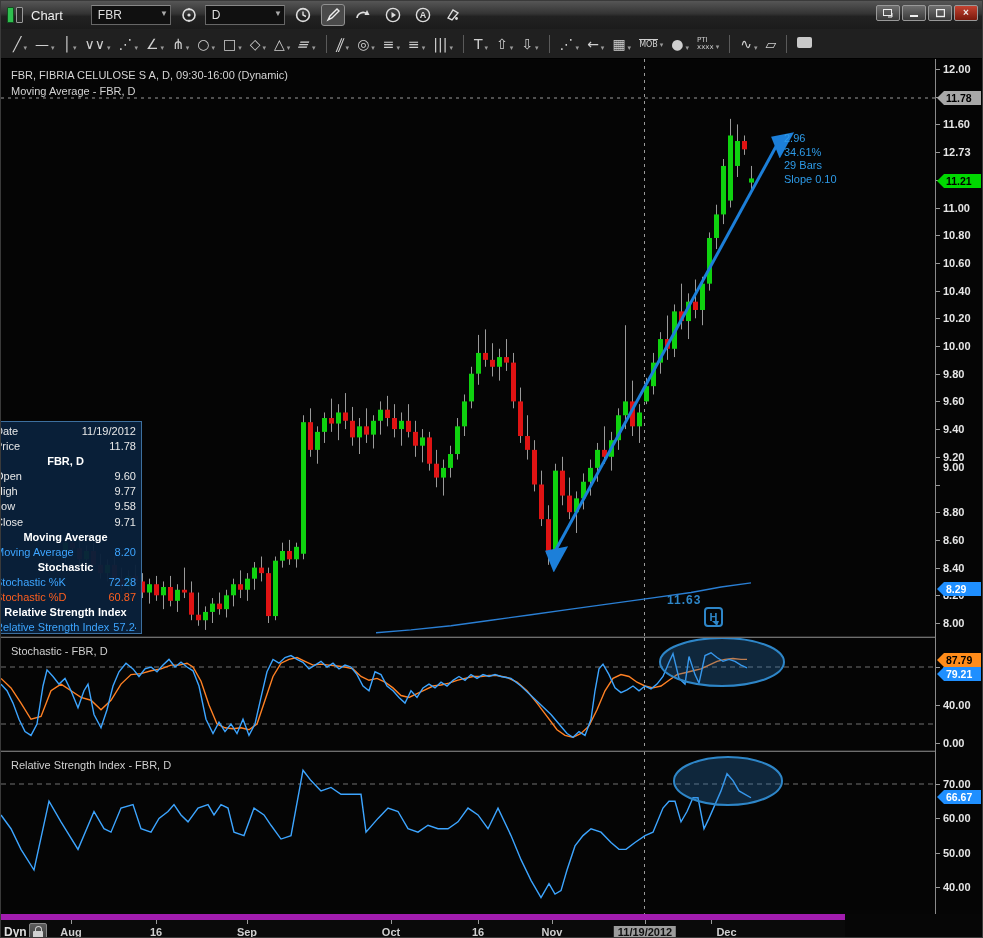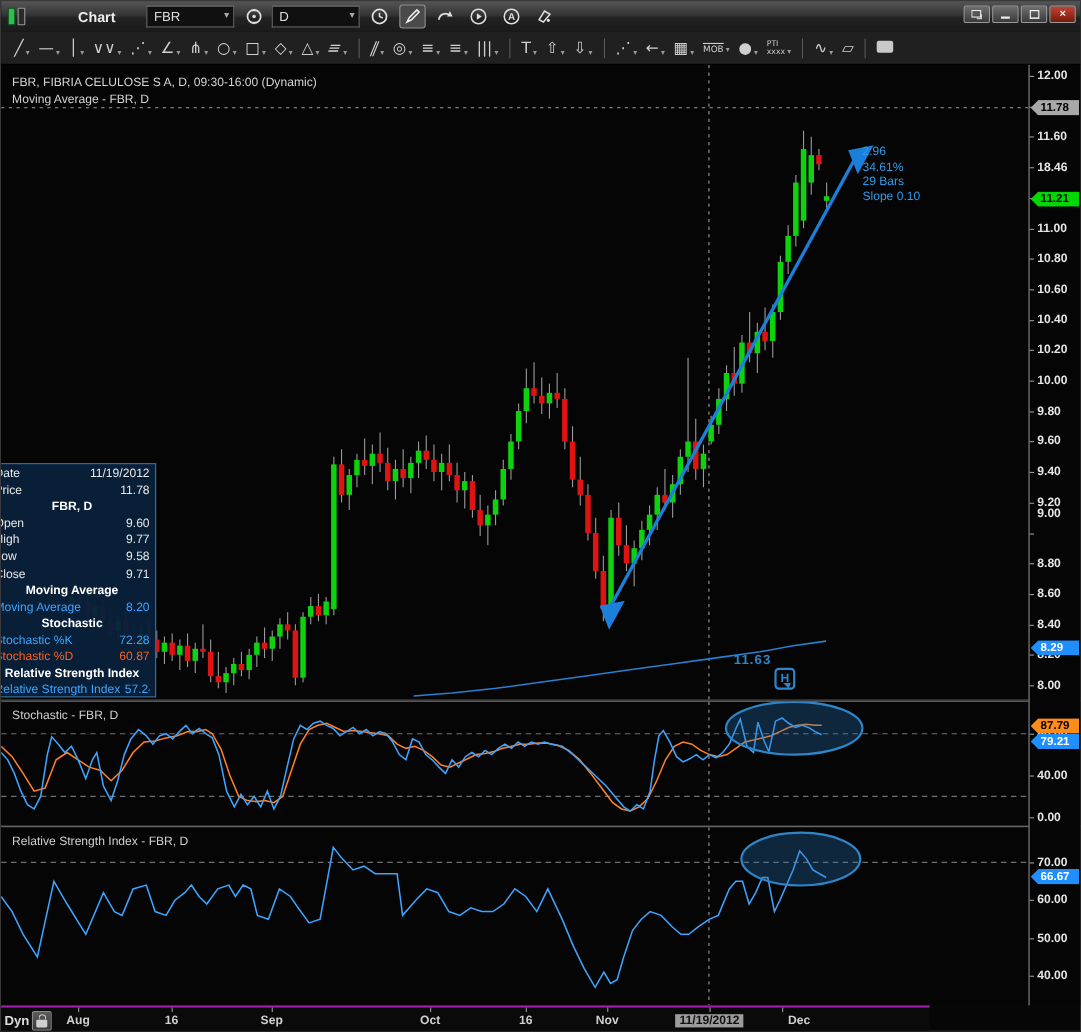--- a/index.html
+++ b/index.html
@@ -5,21 +5,21 @@
   html,body{margin:0;padding:0;background:#000;}
   *{box-sizing:border-box;}
   #win{position:relative;width:983px;height:938px;background:#060606;overflow:hidden;
        font-family:"Liberation Sans",sans-serif;border:1px solid #3a3a3a;}
   
   #titlebar{position:absolute;left:0;top:0;width:983px;height:28px;
     background:linear-gradient(#565656,#343434 45%,#222 55%,#1b1b1b);display:flex;align-items:center;gap:4px;padding:0 4px;}
   .appicon{display:flex;gap:2px;margin:0 4px 0 2px;}
   .appicon .bar1{width:7px;height:16px;background:#2fbf4f;border:1px solid #124d1f;border-radius:1px;}
   .appicon .bar2{width:7px;height:16px;background:#2a2a2a;border:1px solid #9a9a9a;border-radius:1px;}
-  .wtitle{color:#eee;font-size:13px;font-weight:bold;margin-right:24px;margin-left:40px;}
+  .wtitle{color:#eee;font-size:13px;font-weight:normal;margin-right:24px;}
   .combo{display:flex;align-items:center;width:80px;height:20px;background:#101010;border:1px solid #666;
     border-top-color:#888;color:#ddd;font-size:12px;padding-left:6px;position:relative;}
   .combo .arrow{position:absolute;right:2px;top:3px;color:#aaa;font-size:8px;}
   .ibtn{width:24px;height:22px;display:flex;align-items:center;justify-content:center;border:1px solid transparent;border-radius:3px;margin-left:2px;}
   .ibtn svg{display:block;}
   .ibtn.active{background:#4a4a4a;border-color:#909090;}
   .winbtns{position:absolute;right:6px;top:4px;display:flex;gap:2px;}
   .wbtn{width:24px;height:16px;border:1px solid #999;border-radius:2px;background:linear-gradient(#6f6f6f,#3a3a3a);
     display:flex;align-items:center;justify-content:center;color:#eee;font-size:10px;font-weight:bold;line-height:1;}
   .wbtn.close{background:linear-gradient(#c44331,#79190c);}
@@ -46,21 +46,21 @@
   #yaxis{position:absolute;left:934px;top:58px;width:49px;height:855px;border-left:1px solid #8a8a8a;background:#050505;z-index:6;}
   .ylab{position:absolute;left:7px;color:#e6e6e6;font-size:11px;font-weight:bold;white-space:nowrap;}
   .ytick{position:absolute;left:0;width:4px;height:1px;background:#9a9a9a;}
   .badge{position:absolute;left:1px;height:14px;line-height:14px;font-size:10.5px;font-weight:bold;
     padding:0 3px 0 9px;min-width:44px;clip-path:polygon(0 50%,7px 0,100% 0,100% 100%,7px 100%);z-index:8;}
   .badge.gray{background:#a8a8a8;color:#000;}
   .badge.green{background:#00d800;color:#000;}
   .badge.blue{background:#1f8fff;color:#fff;}
   .badge.orange{background:#ff8c1a;color:#000;}
   
-  #xaxis{position:absolute;left:0;top:913px;width:844px;height:25px;background:#0a0a0a;border-top:2px solid #a21caf;z-index:6;}
+  #xaxis{position:absolute;left:0;top:913px;width:844px;height:25px;background:#0a0a0a;border-top:6px solid #a21caf;z-index:6;}
   .xlab{position:absolute;top:6px;transform:translateX(-50%);color:#cfcfcf;font-size:11px;font-weight:bold;white-space:nowrap;text-align:right;}
   .xlab.hl{background:#9c9c9c;color:#101010;padding:0 4px;}
   .xtick{position:absolute;top:0;width:1px;height:4px;background:#9a9a9a;}
   #dynlab{position:absolute;left:3px;top:5px;color:#ddd;font-size:12px;font-weight:bold;}
   #lockbtn{position:absolute;left:28px;top:3px;width:18px;height:18px;background:linear-gradient(#5c5c5c,#3a3a3a);
     border:1px solid #8a8a8a;border-radius:2px;}
   .lock-sh{position:absolute;left:4.5px;top:2px;width:7px;height:5px;border:1.5px solid #d0d0d0;border-bottom:none;border-radius:4px 4px 0 0;}
   .lock-bd{position:absolute;left:3px;top:7px;width:10px;height:7px;background:#d0d0d0;border-radius:1px;}
   
   #chart-title{position:absolute;left:10px;top:66px;color:#d4d4d4;font-size:11px;line-height:16px;z-index:5;}
@@ -590,21 +590,21 @@
     </div>
 
   <div id="yaxis">
       <div class="ytick" style="top: 10px;"></div>
       <div class="ylab" style="top: 4px;">12.00</div>
       <div class="ytick" style="top: 37.7px;"></div>
       <div class="ylab" style="top: 31.7px;">11.80</div>
       <div class="ytick" style="top: 65.4px;"></div>
       <div class="ylab" style="top: 59.4px;">11.60</div>
       <div class="ytick" style="top: 93.1px;"></div>
-      <div class="ylab" style="top: 87.1px;">18.46</div>
+      <div class="ylab" style="top: 87.1px;">12.73</div>
       <div class="ytick" style="top: 120.8px;"></div>
       <div class="ylab" style="top: 114.8px;">11.20</div>
       <div class="ytick" style="top: 148.5px;"></div>
       <div class="ylab" style="top: 142.5px;">11.00</div>
       <div class="ytick" style="top: 176.2px;"></div>
       <div class="ylab" style="top: 170.2px;">10.80</div>
       <div class="ytick" style="top: 203.9px;"></div>
       <div class="ylab" style="top: 197.9px;">10.60</div>
       <div class="ytick" style="top: 231.6px;"></div>
       <div class="ylab" style="top: 225.6px;">10.40</div>

